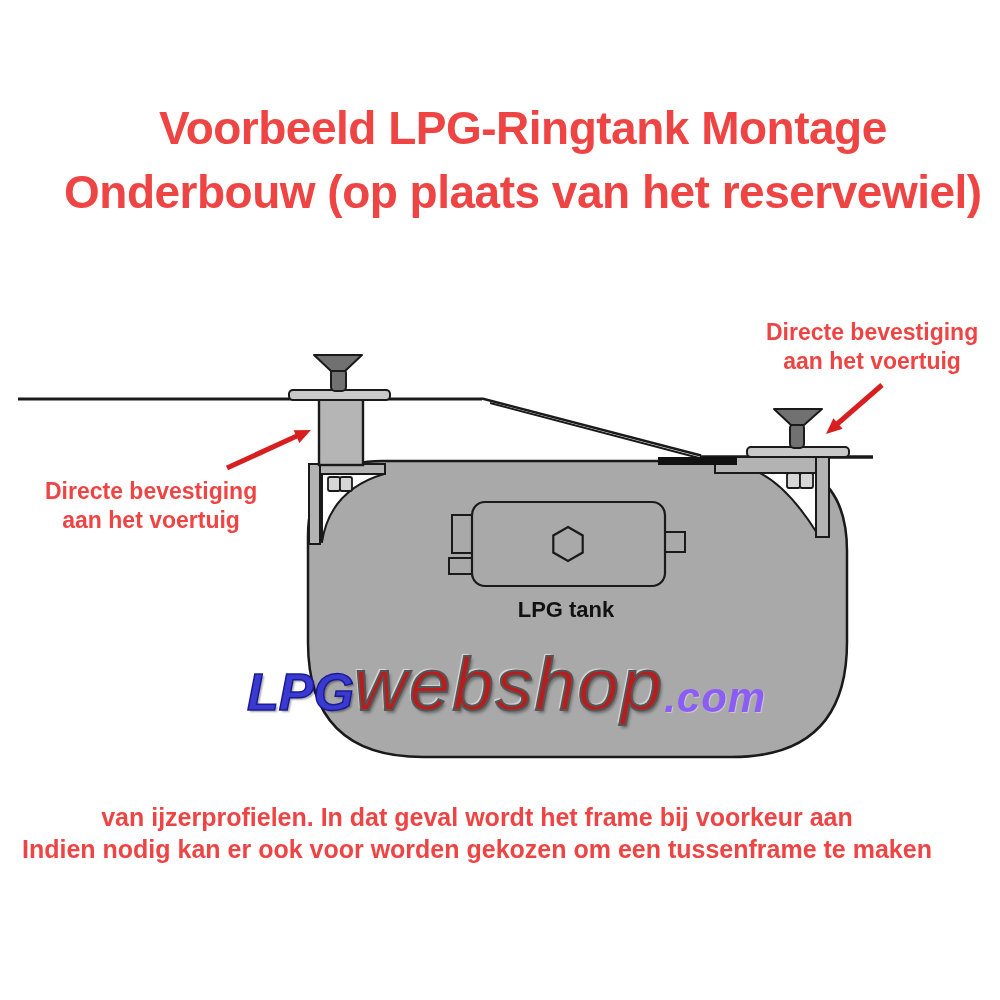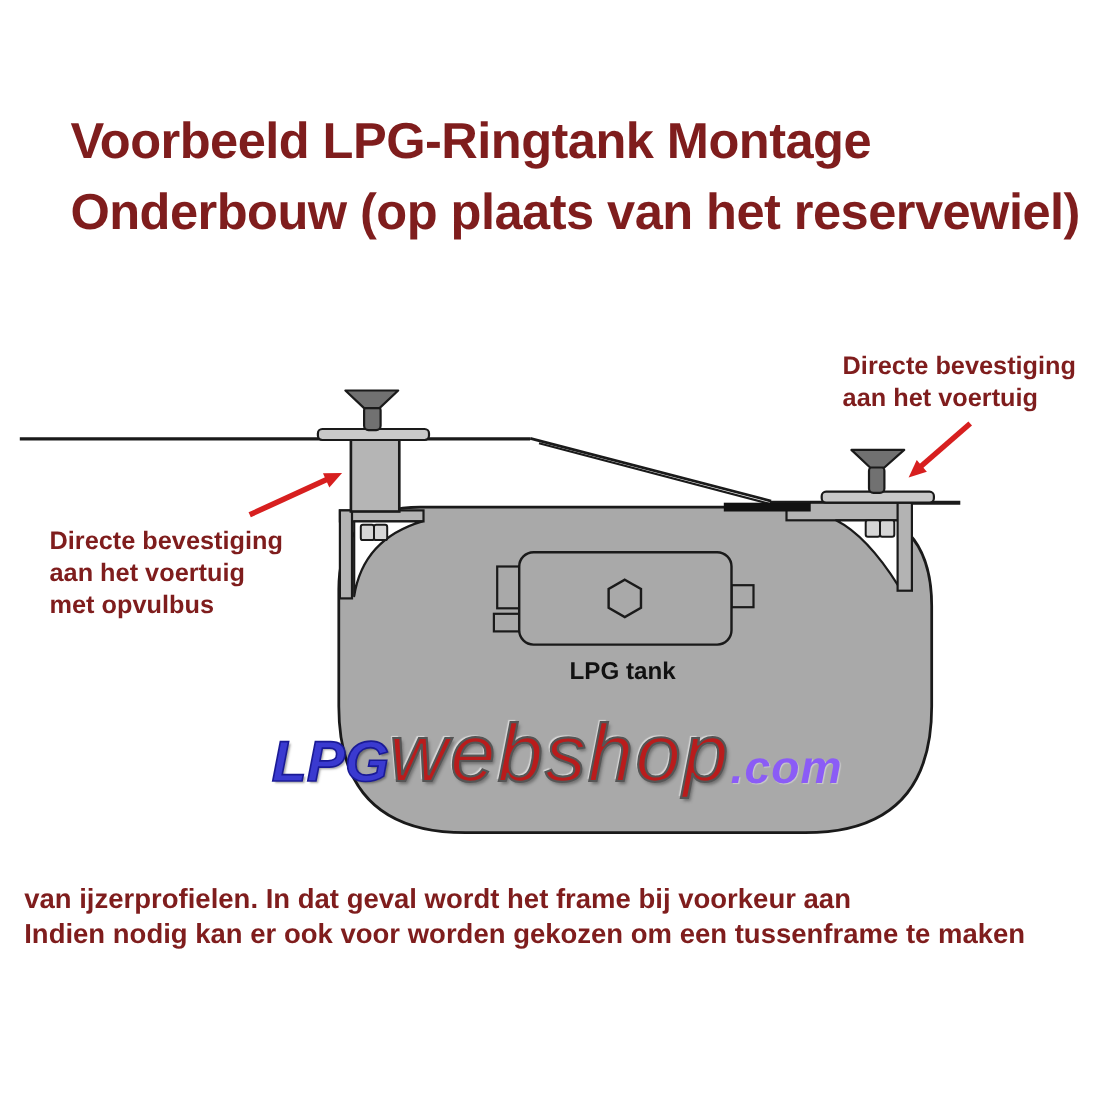--- a/index.html
+++ b/index.html
@@ -1,20 +1,20 @@
 <!DOCTYPE html>
 <html><head>
 <meta charset="utf-8">
 <style>
   html,body{margin:0;padding:0;}
   body{
     width:1000px;height:1000px;position:relative;background:#ffffff;
     font-family:"Liberation Sans", sans-serif;overflow:hidden;
   }
-  .red{color:#7f1d1d;font-weight:bold;}
+  .red{color:#ef4444;font-weight:bold;text-align:center;}
   #title{
     position:absolute;left:64px;top:96px;z-index:3;
     font-size:46px;line-height:64px;letter-spacing:-0.5px;white-space:nowrap;
   }
   #title .paren{font-size:46px;}
   .ann{
     position:absolute;z-index:3;font-size:23px;line-height:29px;white-space:nowrap;
   }
   #ann-bolts{left:395px;top:295px;}
   #ann-right{left:766px;top:318px;}
@@ -102,21 +102,20 @@
 </div>
 
 <div id="ann-right" class="ann red">
   <div>Directe bevestiging</div>
   <div>aan het voertuig</div>
 </div>
 
 <div id="ann-left" class="ann red">
   <div>Directe bevestiging</div>
   <div>aan het voertuig</div>
-  <div>met opvulbus</div>
 </div>
 
 <div id="logo">
   <span class="logo-lpg">LPG</span><span class="logo-webshop">webshop</span><span class="logo-dotcom">.com</span>
 </div>
 
 <div id="footer" class="red">
   <div>van ijzerprofielen. In dat geval wordt het frame bij voorkeur aan</div>
   <div>Indien nodig kan er ook voor worden gekozen om een tussenframe te maken</div>
 </div>

